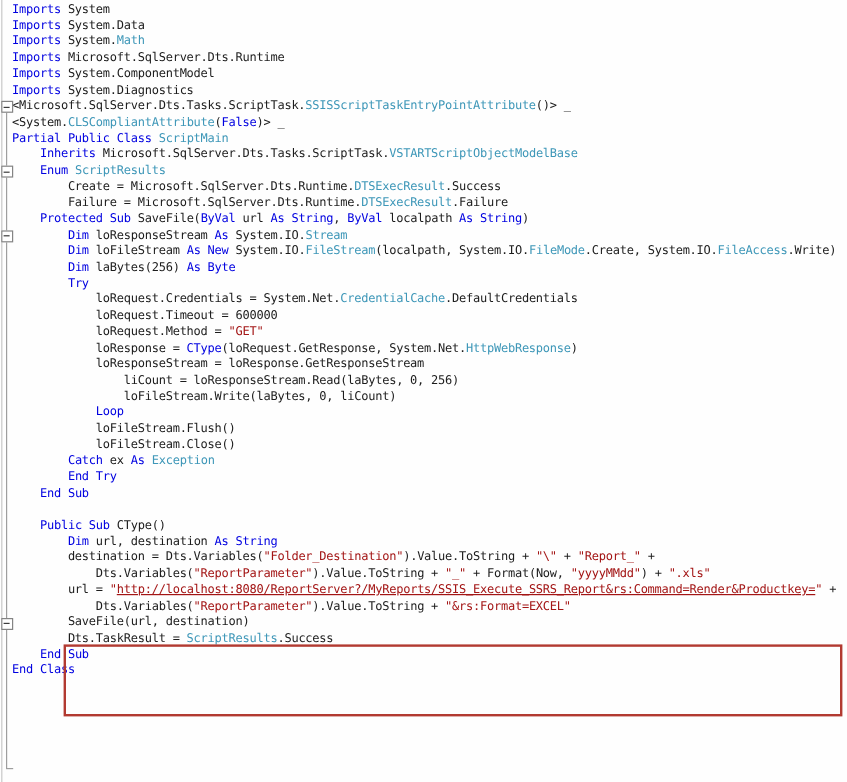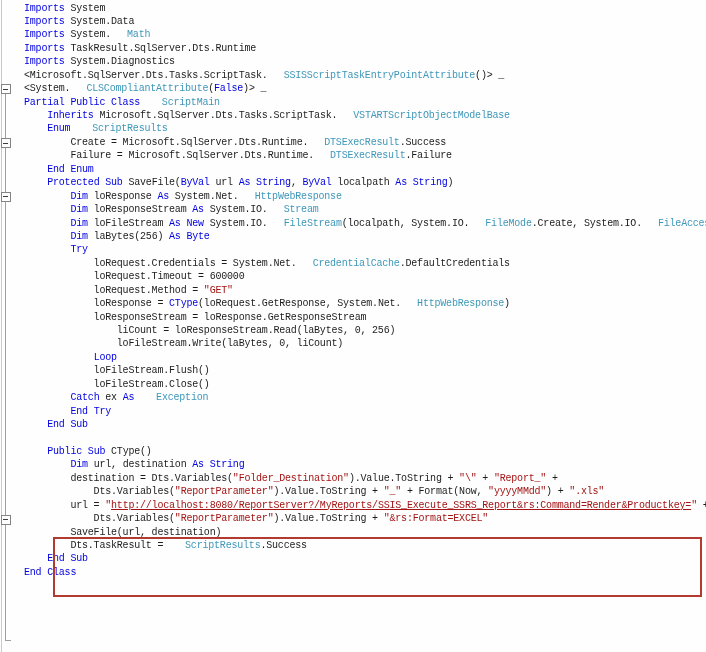--- a/index.html
+++ b/index.html
@@ -7,23 +7,23 @@
     position:relative;
     width:706px;height:652px;
     background:#fefefe;
     overflow:hidden;
     font-family:"DejaVu Sans Mono","Liberation Mono",monospace;
     font-size:10px;
     line-height:13.45px;
     letter-spacing:-0.2px;
   }
   #code{position:absolute;left:0;top:1.5px;width:706px;}
-  .line{height:13.45px;white-space:pre;padding-left:24px;box-sizing:border-box;font-family:Liberation Mono, monospace;}
+  .line{height:13.45px;white-space:pre;padding-left:10px;box-sizing:border-box;}
   .kw{color:#0000e0;}
-  .ty{color:#3e97b8;margin-left:16px;}
+  .ty{color:#3e97b8;}
   .st{color:#a31515;}
   .url{color:#a31515;text-decoration:underline;}
   .pl{color:#1c1c1c;}
   .caret{display:inline-block;width:1px;height:11px;background:#111;vertical-align:-2px;margin-left:0.5px;}
   
   .edge-line{position:absolute;left:1px;top:0;width:1px;height:652px;background:#c9c9c9;}
   .fold-scope-line{position:absolute;left:4.5px;width:1px;background:#9e9e9e;}
   .fold-end-tick{position:absolute;left:4.5px;width:6px;height:1px;background:#9e9e9e;}
   .fold-box{
     position:absolute;left:0.5px;width:8px;height:8px;
@@ -48,32 +48,31 @@
       <div class="fold-end-tick" style="top: 639.65px;"></div>
       <div class="fold-box" style="top: 84.2px;"></div>
       <div class="fold-box" style="top: 138px;"></div>
       <div class="fold-box" style="top: 191.8px;"></div>
       <div class="fold-box" style="top: 514.6px;"></div>
     </div>
   <div id="code">
       <div class="line"><span class="kw">Imports</span><span class="pl"> System</span></div>
       <div class="line"><span class="kw">Imports</span><span class="pl"> System.Data</span></div>
       <div class="line"><span class="kw">Imports</span><span class="pl"> System.</span><span class="ty">Math</span></div>
-      <div class="line"><span class="kw">Imports</span><span class="pl"> TaskResult.SqlServer.Dts.Runtime</span></div>
+      <div class="line"><span class="kw">Imports</span><span class="pl"> Microsoft.SqlServer.Dts.Runtime</span></div>
+      <div class="line"><span class="kw">Imports</span><span class="pl"> System.ComponentModel</span></div>
       <div class="line"><span class="kw">Imports</span><span class="pl"> System.Diagnostics</span></div>
       <div class="line"><span class="pl">&lt;Microsoft.SqlServer.Dts.Tasks.ScriptTask.</span><span class="ty">SSISScriptTaskEntryPointAttribute</span><span class="pl">()&gt; _</span></div>
       <div class="line"><span class="pl">&lt;System.</span><span class="ty">CLSCompliantAttribute</span><span class="pl">(</span><span class="kw">False</span><span class="pl">)&gt; _</span></div>
       <div class="line"><span class="kw">Partial Public Class</span><span class="pl"> </span><span class="ty">ScriptMain</span></div>
       <div class="line"><span class="pl">    </span><span class="kw">Inherits</span><span class="pl"> Microsoft.SqlServer.Dts.Tasks.ScriptTask.</span><span class="ty">VSTARTScriptObjectModelBase</span></div>
       <div class="line"><span class="pl">    </span><span class="kw">Enum</span><span class="pl"> </span><span class="ty">ScriptResults</span></div>
       <div class="line"><span class="pl">        Create = Microsoft.SqlServer.Dts.Runtime.</span><span class="ty">DTSExecResult</span><span class="pl">.Success</span></div>
       <div class="line"><span class="pl">        Failure = Microsoft.SqlServer.Dts.Runtime.</span><span class="ty">DTSExecResult</span><span class="pl">.Failure</span></div>
-      <div class="line"><span class="pl">    </span><span class="kw">End Enum</span></div>
       <div class="line"><span class="pl">    </span><span class="kw">Protected Sub</span><span class="pl"> SaveFile(</span><span class="kw">ByVal</span><span class="pl"> url </span><span class="kw">As String</span><span class="pl">, </span><span class="kw">ByVal</span><span class="pl"> localpath </span><span class="kw">As String</span><span class="pl">)</span></div>
-      <div class="line"><span class="pl">        </span><span class="kw">Dim</span><span class="pl"> loResponse </span><span class="kw">As</span><span class="pl"> System.Net.</span><span class="ty">HttpWebResponse</span></div>
       <div class="line"><span class="pl">        </span><span class="kw">Dim</span><span class="pl"> loResponseStream </span><span class="kw">As</span><span class="pl"> System.IO.</span><span class="ty">Stream</span></div>
       <div class="line"><span class="pl">        </span><span class="kw">Dim</span><span class="pl"> loFileStream </span><span class="kw">As New</span><span class="pl"> System.IO.</span><span class="ty">FileStream</span><span class="pl">(localpath, System.IO.</span><span class="ty">FileMode</span><span class="pl">.Create, System.IO.</span><span class="ty">FileAccess</span><span class="pl">.Write)</span></div>
       <div class="line"><span class="pl">        </span><span class="kw">Dim</span><span class="pl"> laBytes(256) </span><span class="kw">As Byte</span></div>
       <div class="line"><span class="pl">        </span><span class="kw">Try</span></div>
       <div class="line"><span class="pl">            loRequest.Credentials = System.Net.</span><span class="ty">CredentialCache</span><span class="pl">.DefaultCredentials</span></div>
       <div class="line"><span class="pl">            loRequest.Timeout = 600000</span></div>
       <div class="line"><span class="pl">            loRequest.Method = </span><span class="st">"GET"</span></div>
       <div class="line"><span class="pl">            loResponse = </span><span class="kw">CType</span><span class="pl">(loRequest.GetResponse, System.Net.</span><span class="ty">HttpWebResponse</span><span class="pl">)</span></div>
       <div class="line"><span class="pl">            loResponseStream = loResponse.GetResponseStream</span></div>
       <div class="line"><span class="pl">                liCount = loResponseStream.Read(laBytes, 0, 256)</span></div>

